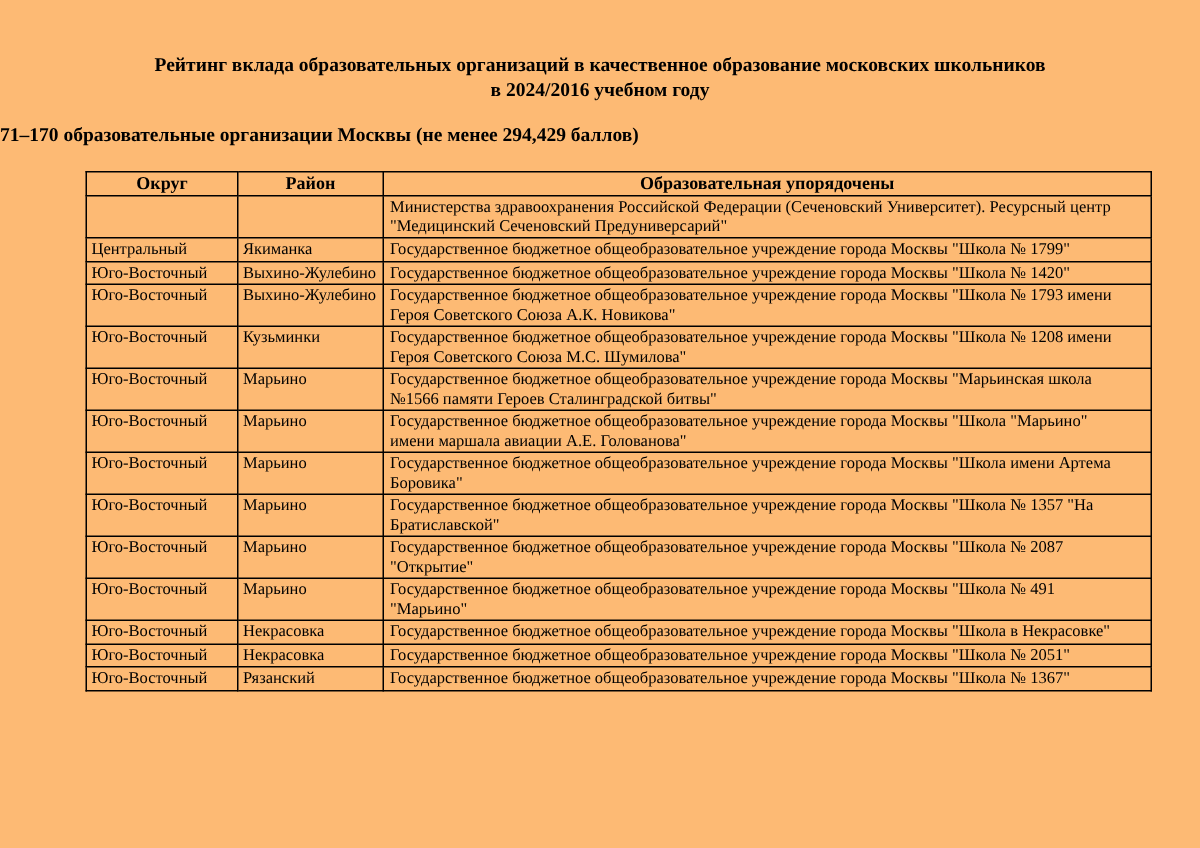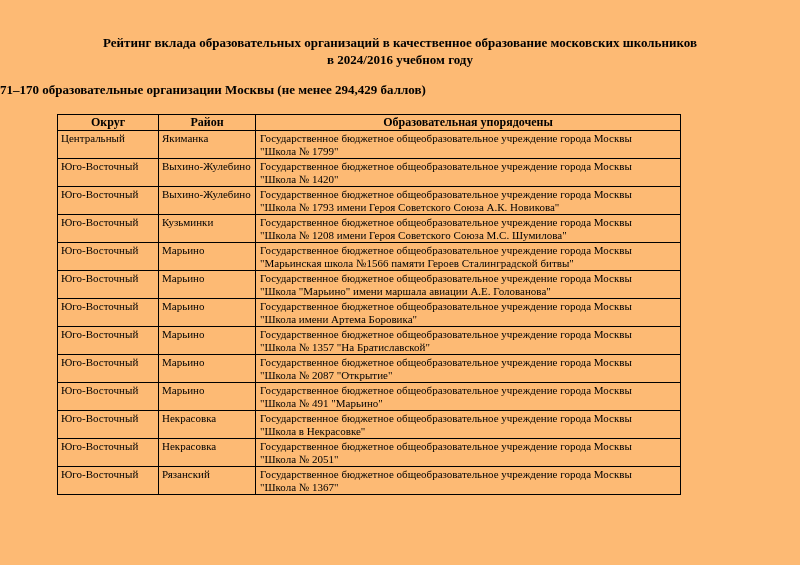--- a/index.html
+++ b/index.html
@@ -29,21 +29,21 @@
   }
   .group-heading {
     margin-top: 13px;
     text-align: left;
     font-weight: bold;
     font-size: 13px;
     line-height: 17px;
   }
   table.rating-table {
     margin: 16px 0 0 57px;
-    width: 624px;
+    width: 711px;
     border-collapse: collapse;
     table-layout: fixed;
     border: 1.5px solid #000000;
   }
   .rating-table th, .rating-table td {
     border: 1px solid #000000;
     vertical-align: top;
     font-size: 11px;
     line-height: 12.5px;
     padding: 1px 3px;
@@ -81,20 +81,25 @@
       <col class="c-org">
     </colgroup>
     <thead>
       <tr>
         <th>Округ</th>
         <th>Район</th>
         <th>Образовательная упорядочены</th>
       </tr>
     </thead>
     <tbody>
+  <tr>
+    <td class="cell-okrug"></td>
+    <td class="cell-rayon"></td>
+    <td class="cell-org">Министерства здравоохранения Российской Федерации (Сеченовский Университет). Ресурсный центр "Медицинский Сеченовский Предуниверсарий"</td>
+  </tr>
 
   <tr>
     <td class="cell-okrug">Центральный</td>
     <td class="cell-rayon">Якиманка</td>
     <td class="cell-org">Государственное бюджетное общеобразовательное учреждение города Москвы "Школа № 1799"</td>
   </tr>
 
   <tr>
     <td class="cell-okrug">Юго-Восточный</td>
     <td class="cell-rayon">Выхино-Жулебино</td>

